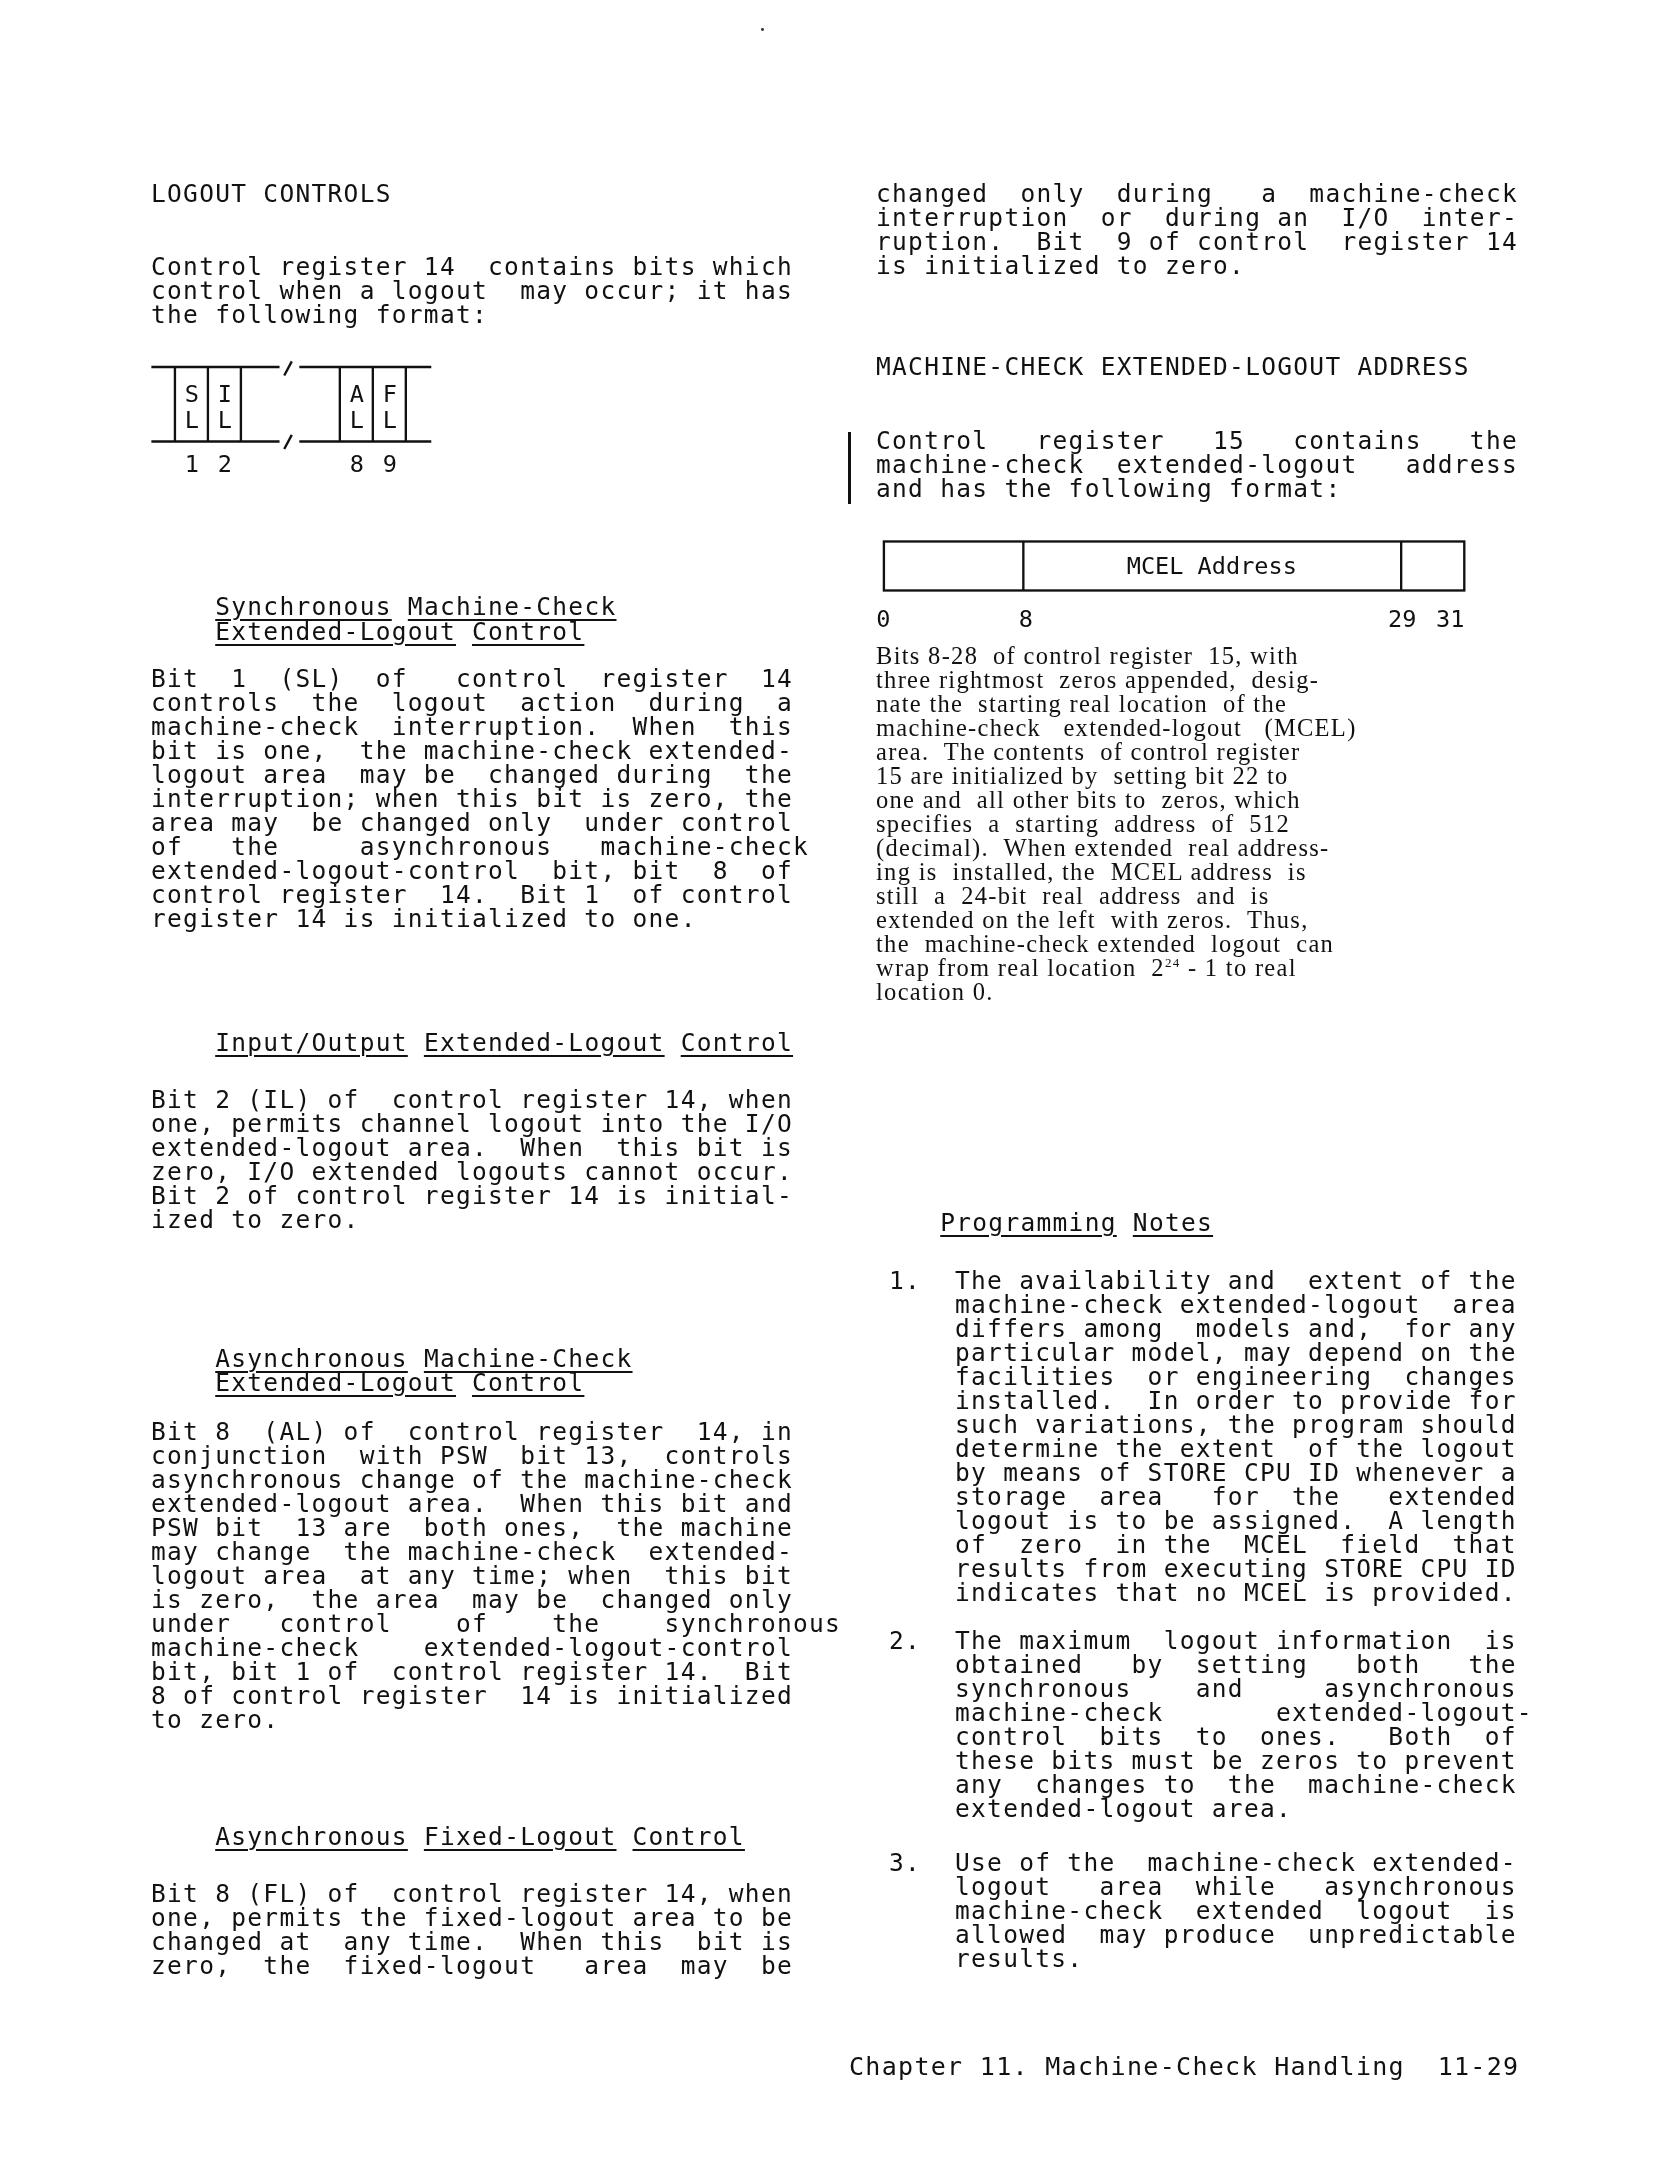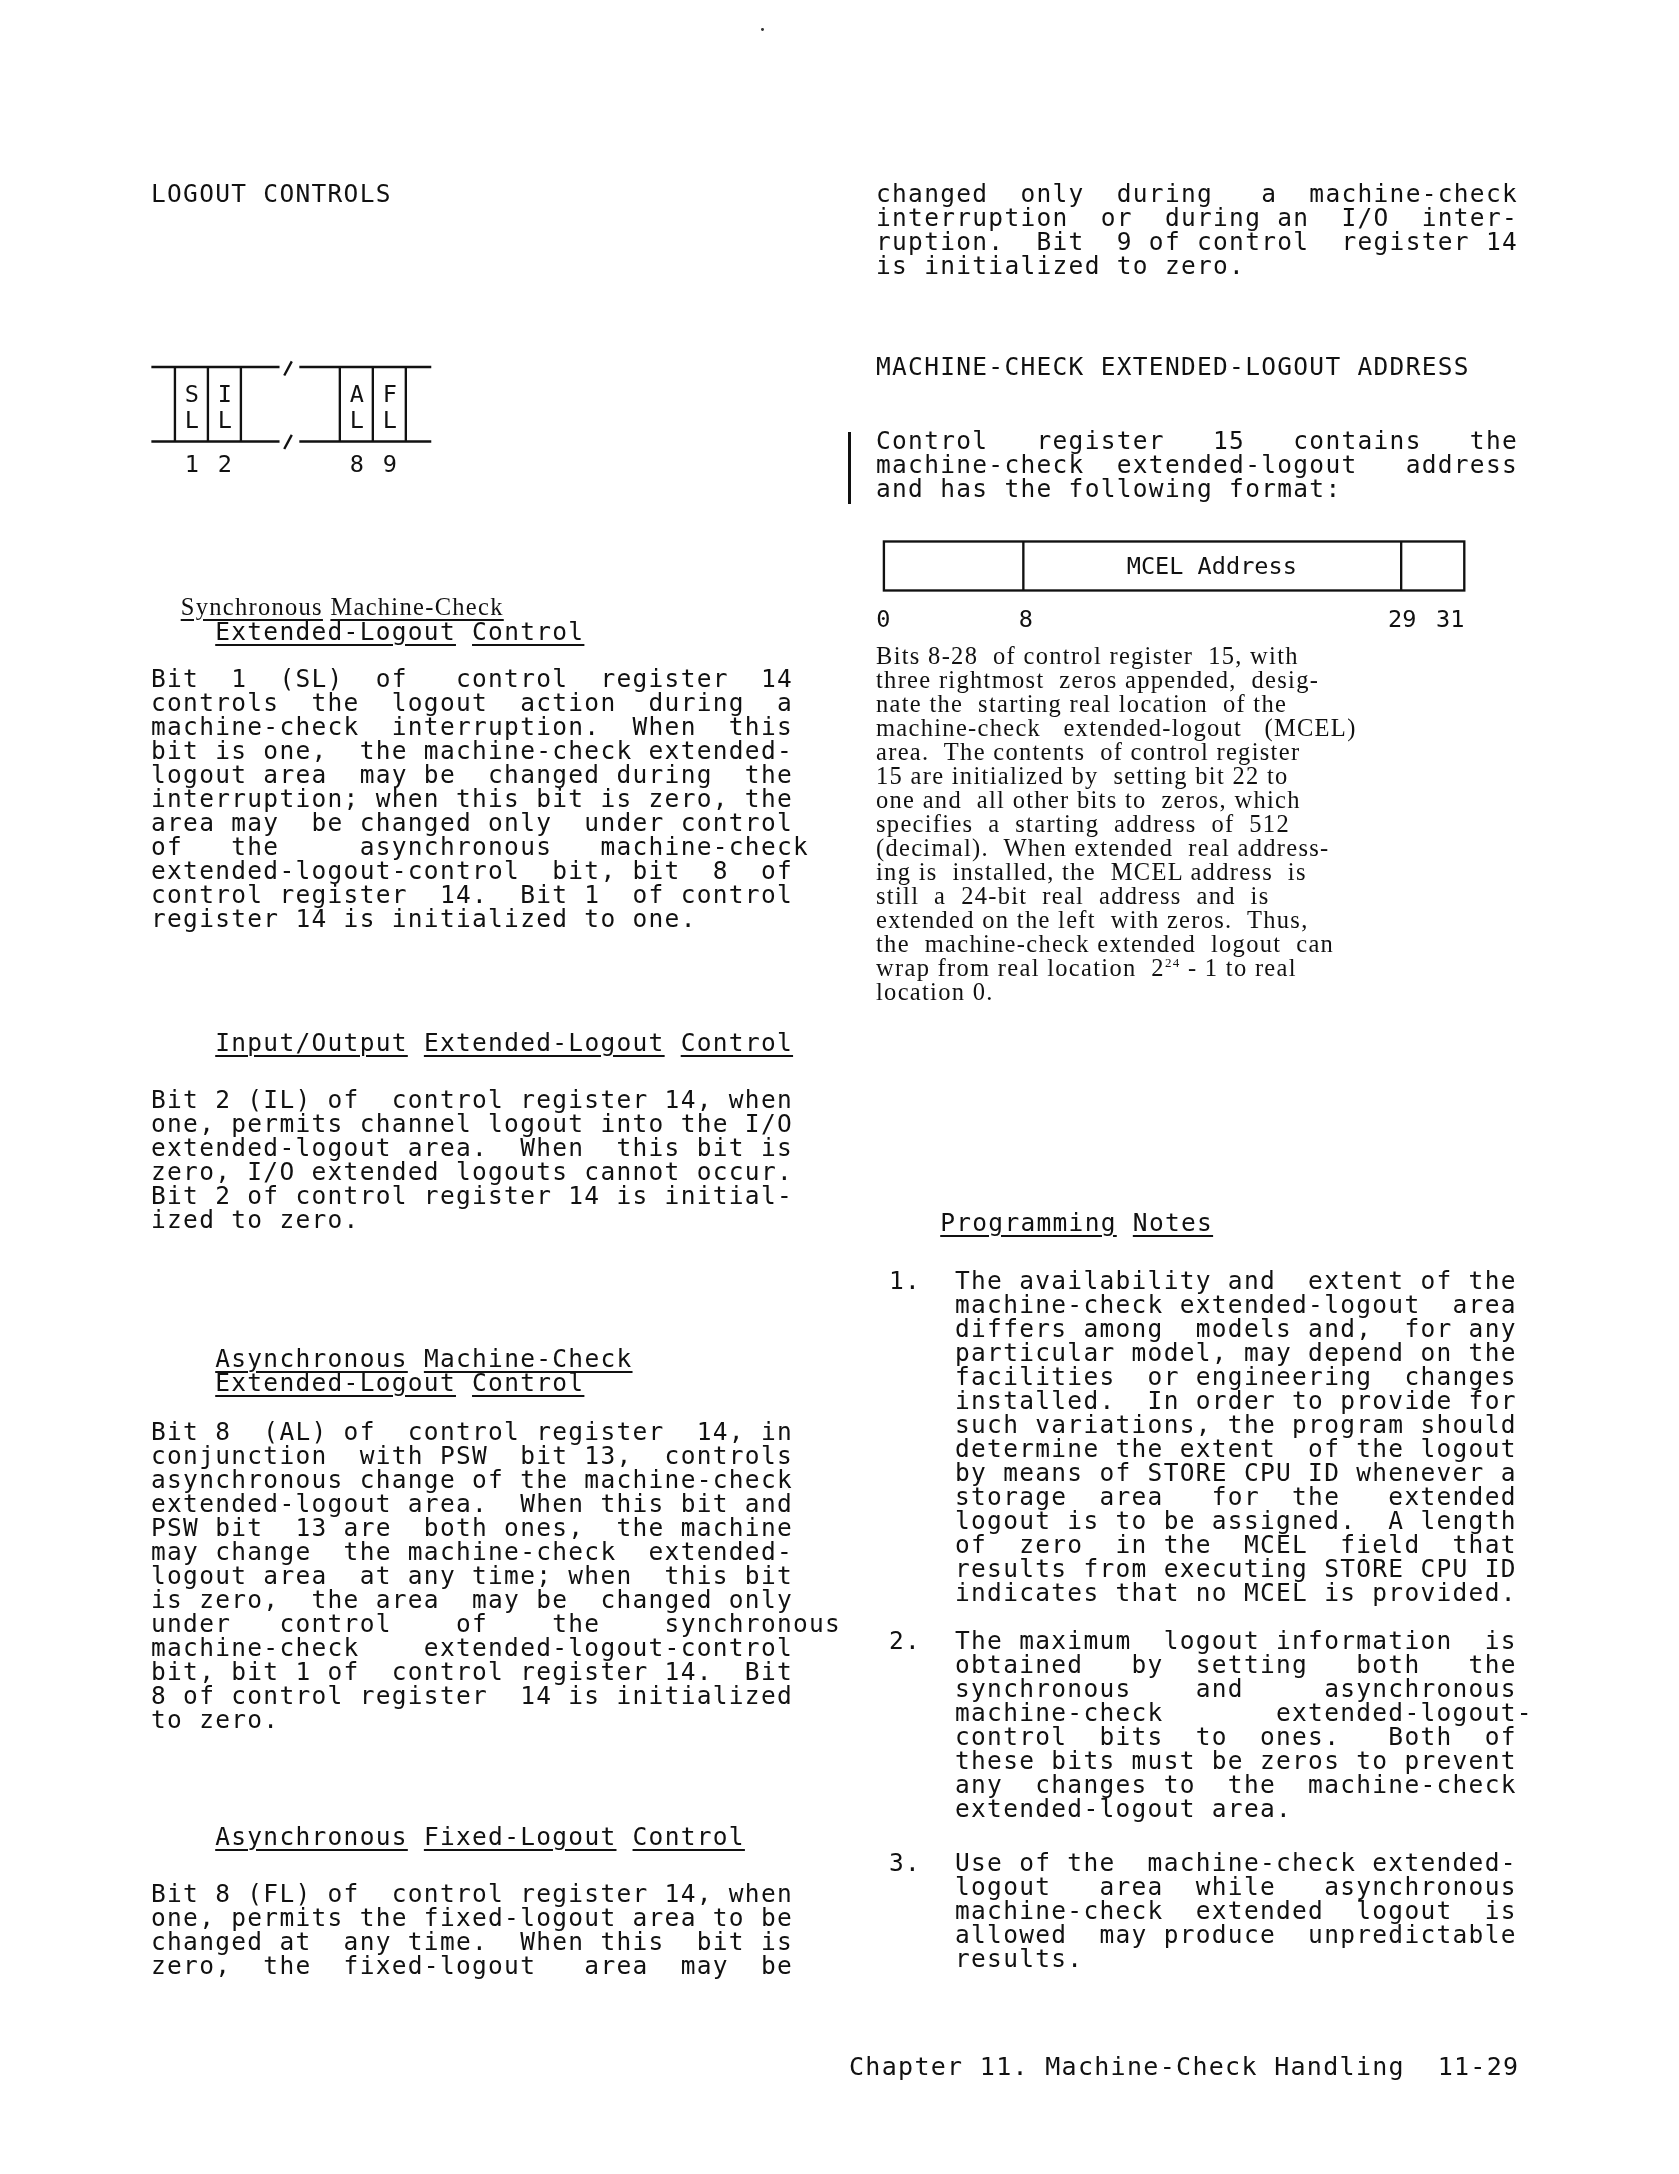--- a/index.html
+++ b/index.html
@@ -17,20 +17,23 @@
 </style>
 </head>
 <body>
 
 <div class="page">
 
   <div class="dot" style="left:761px; top:16px;"></div>
 
   <div class="heading" style="left:151px; top:170px;">LOGOUT CONTROLS</div>
 
+  <div class="para" style="left:151px; top:243px;">Control register 14  contains bits which
+control when a logout  may occur; it has
+the following format:</div>
 
   <svg style="position:absolute; left:141px; top:339px;" width="311" height="132" viewBox="0 0 330 140">
     <g stroke="#111" stroke-width="2.5" fill="none">
       <line x1="11" y1="17" x2="147" y2="17"></line>
       <line x1="168" y1="17" x2="308" y2="17"></line>
       <line x1="11" y1="96" x2="147" y2="96"></line>
       <line x1="168" y1="96" x2="308" y2="96"></line>
       <line x1="152" y1="26" x2="160" y2="11"></line>
       <line x1="152" y1="104" x2="160" y2="89"></line>
       <line x1="36" y1="17" x2="36" y2="96"></line>
@@ -49,21 +52,21 @@
       <text x="229" y="82">L</text>
       <text x="264" y="54">F</text>
       <text x="264" y="82">L</text>
       <text x="54" y="128">1</text>
       <text x="89" y="128">2</text>
       <text x="229" y="128">8</text>
       <text x="264" y="128">9</text>
     </g>
   </svg>
 
-  <div class="heading" style="left:151px; top:558px;font-family:Liberation Serif, serif;">
+  <div class="heading" style="left:151px; top:558px;">
     <span class="ul">Synchronous</span> <span class="ul">Machine-Check</span>
   </div>
   <div class="heading" style="left:151px; top:583px;">
     <span class="ul">Extended-Logout</span> <span class="ul">Control</span>
   </div>
   <div class="para" style="left:151px; top:655px;">Bit  1  (SL)  of   control  register  14
 controls  the  logout  action  during  a
 machine-check  interruption.  When  this
 bit is one,  the machine-check extended-
 logout area  may be  changed during  the

